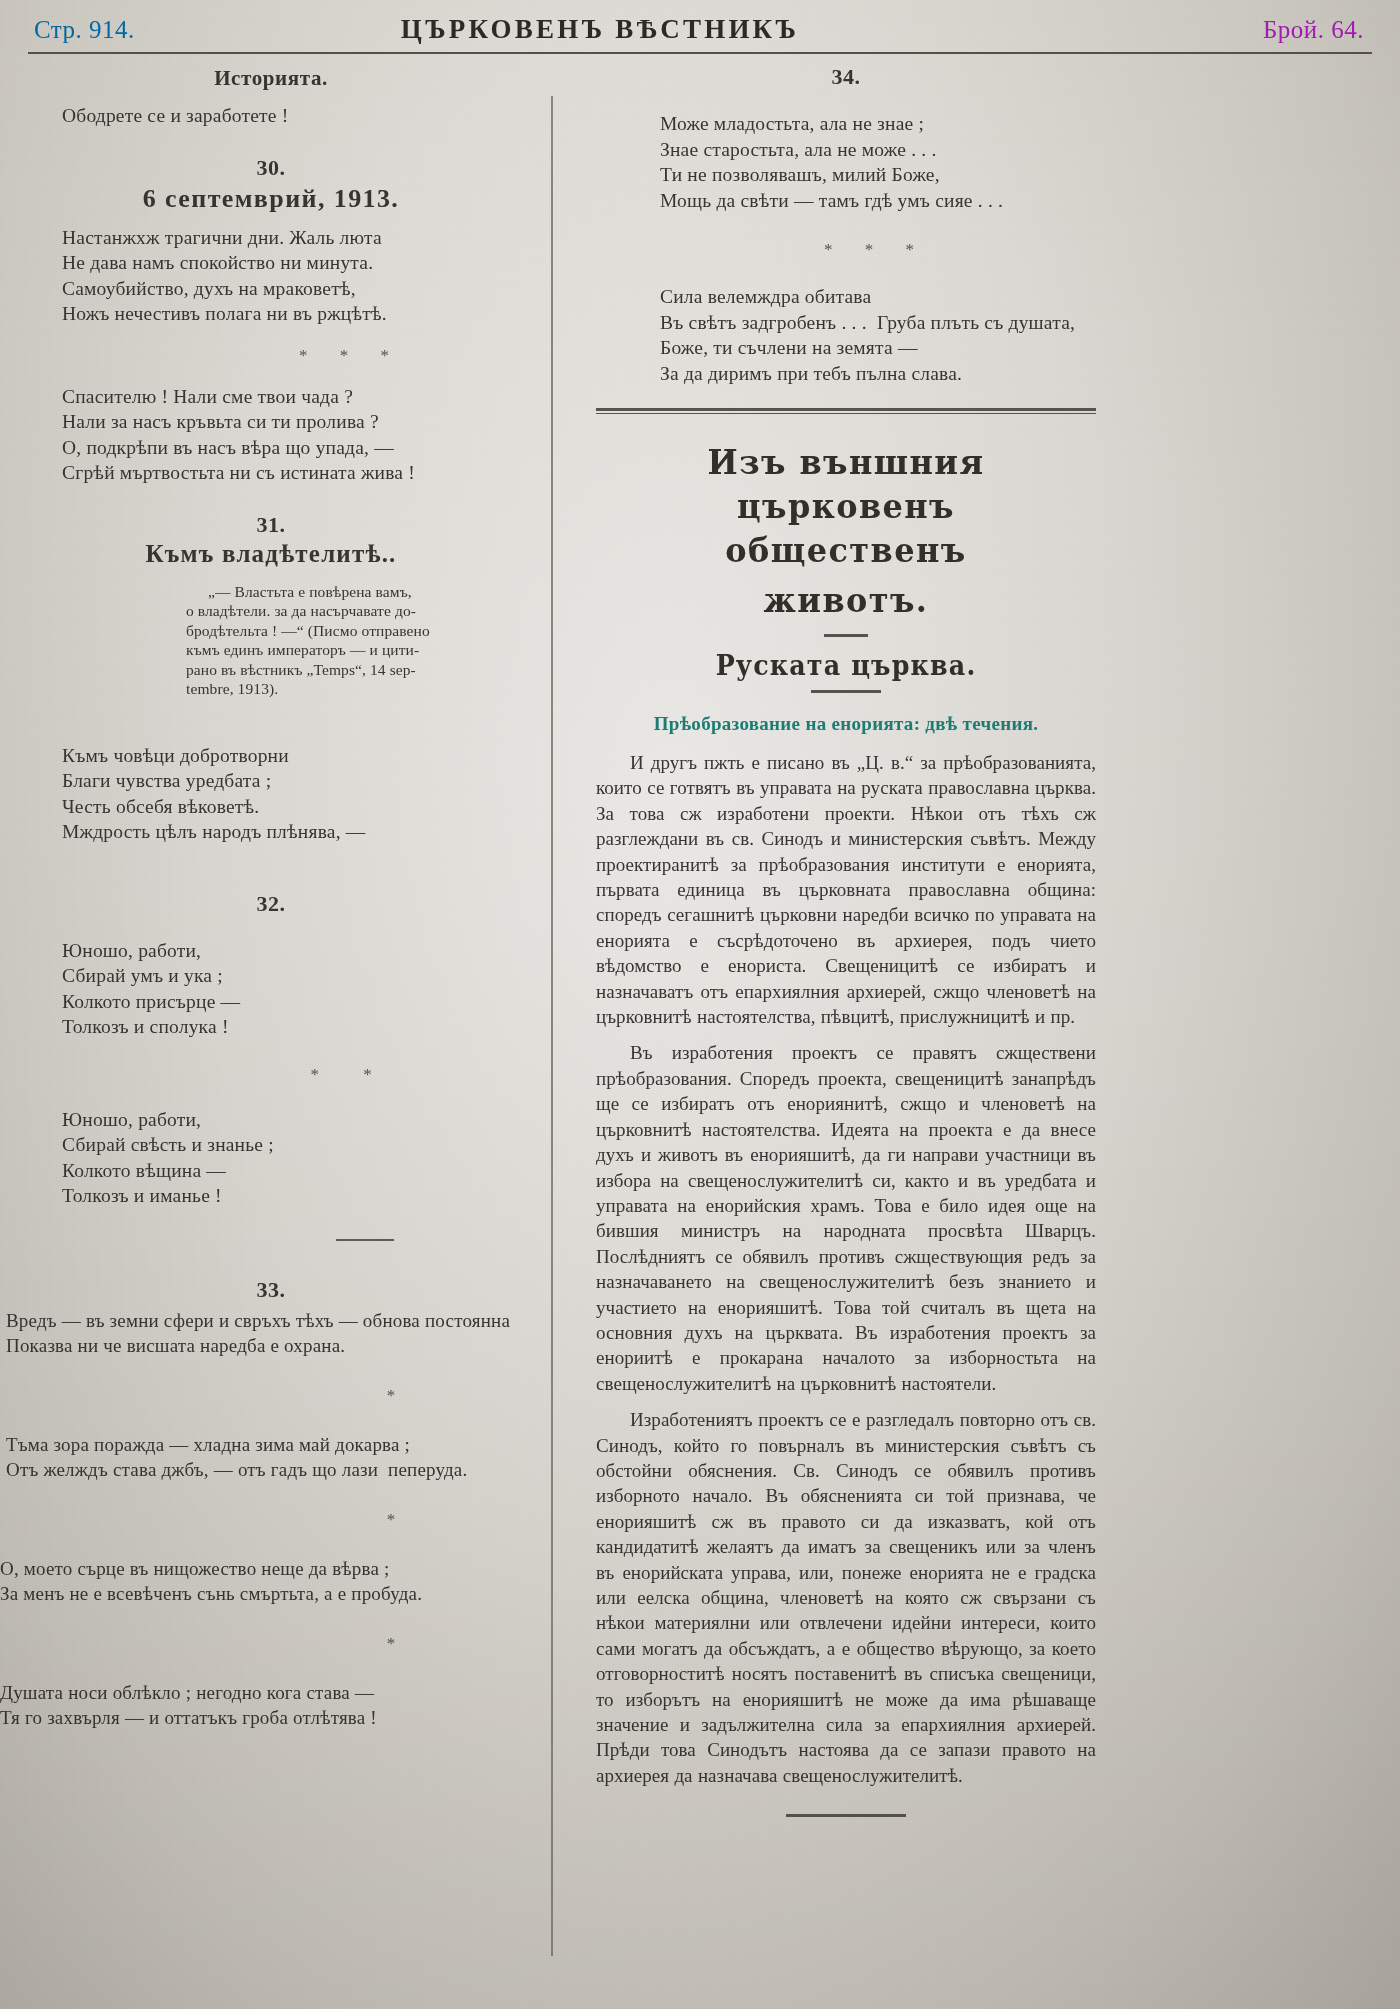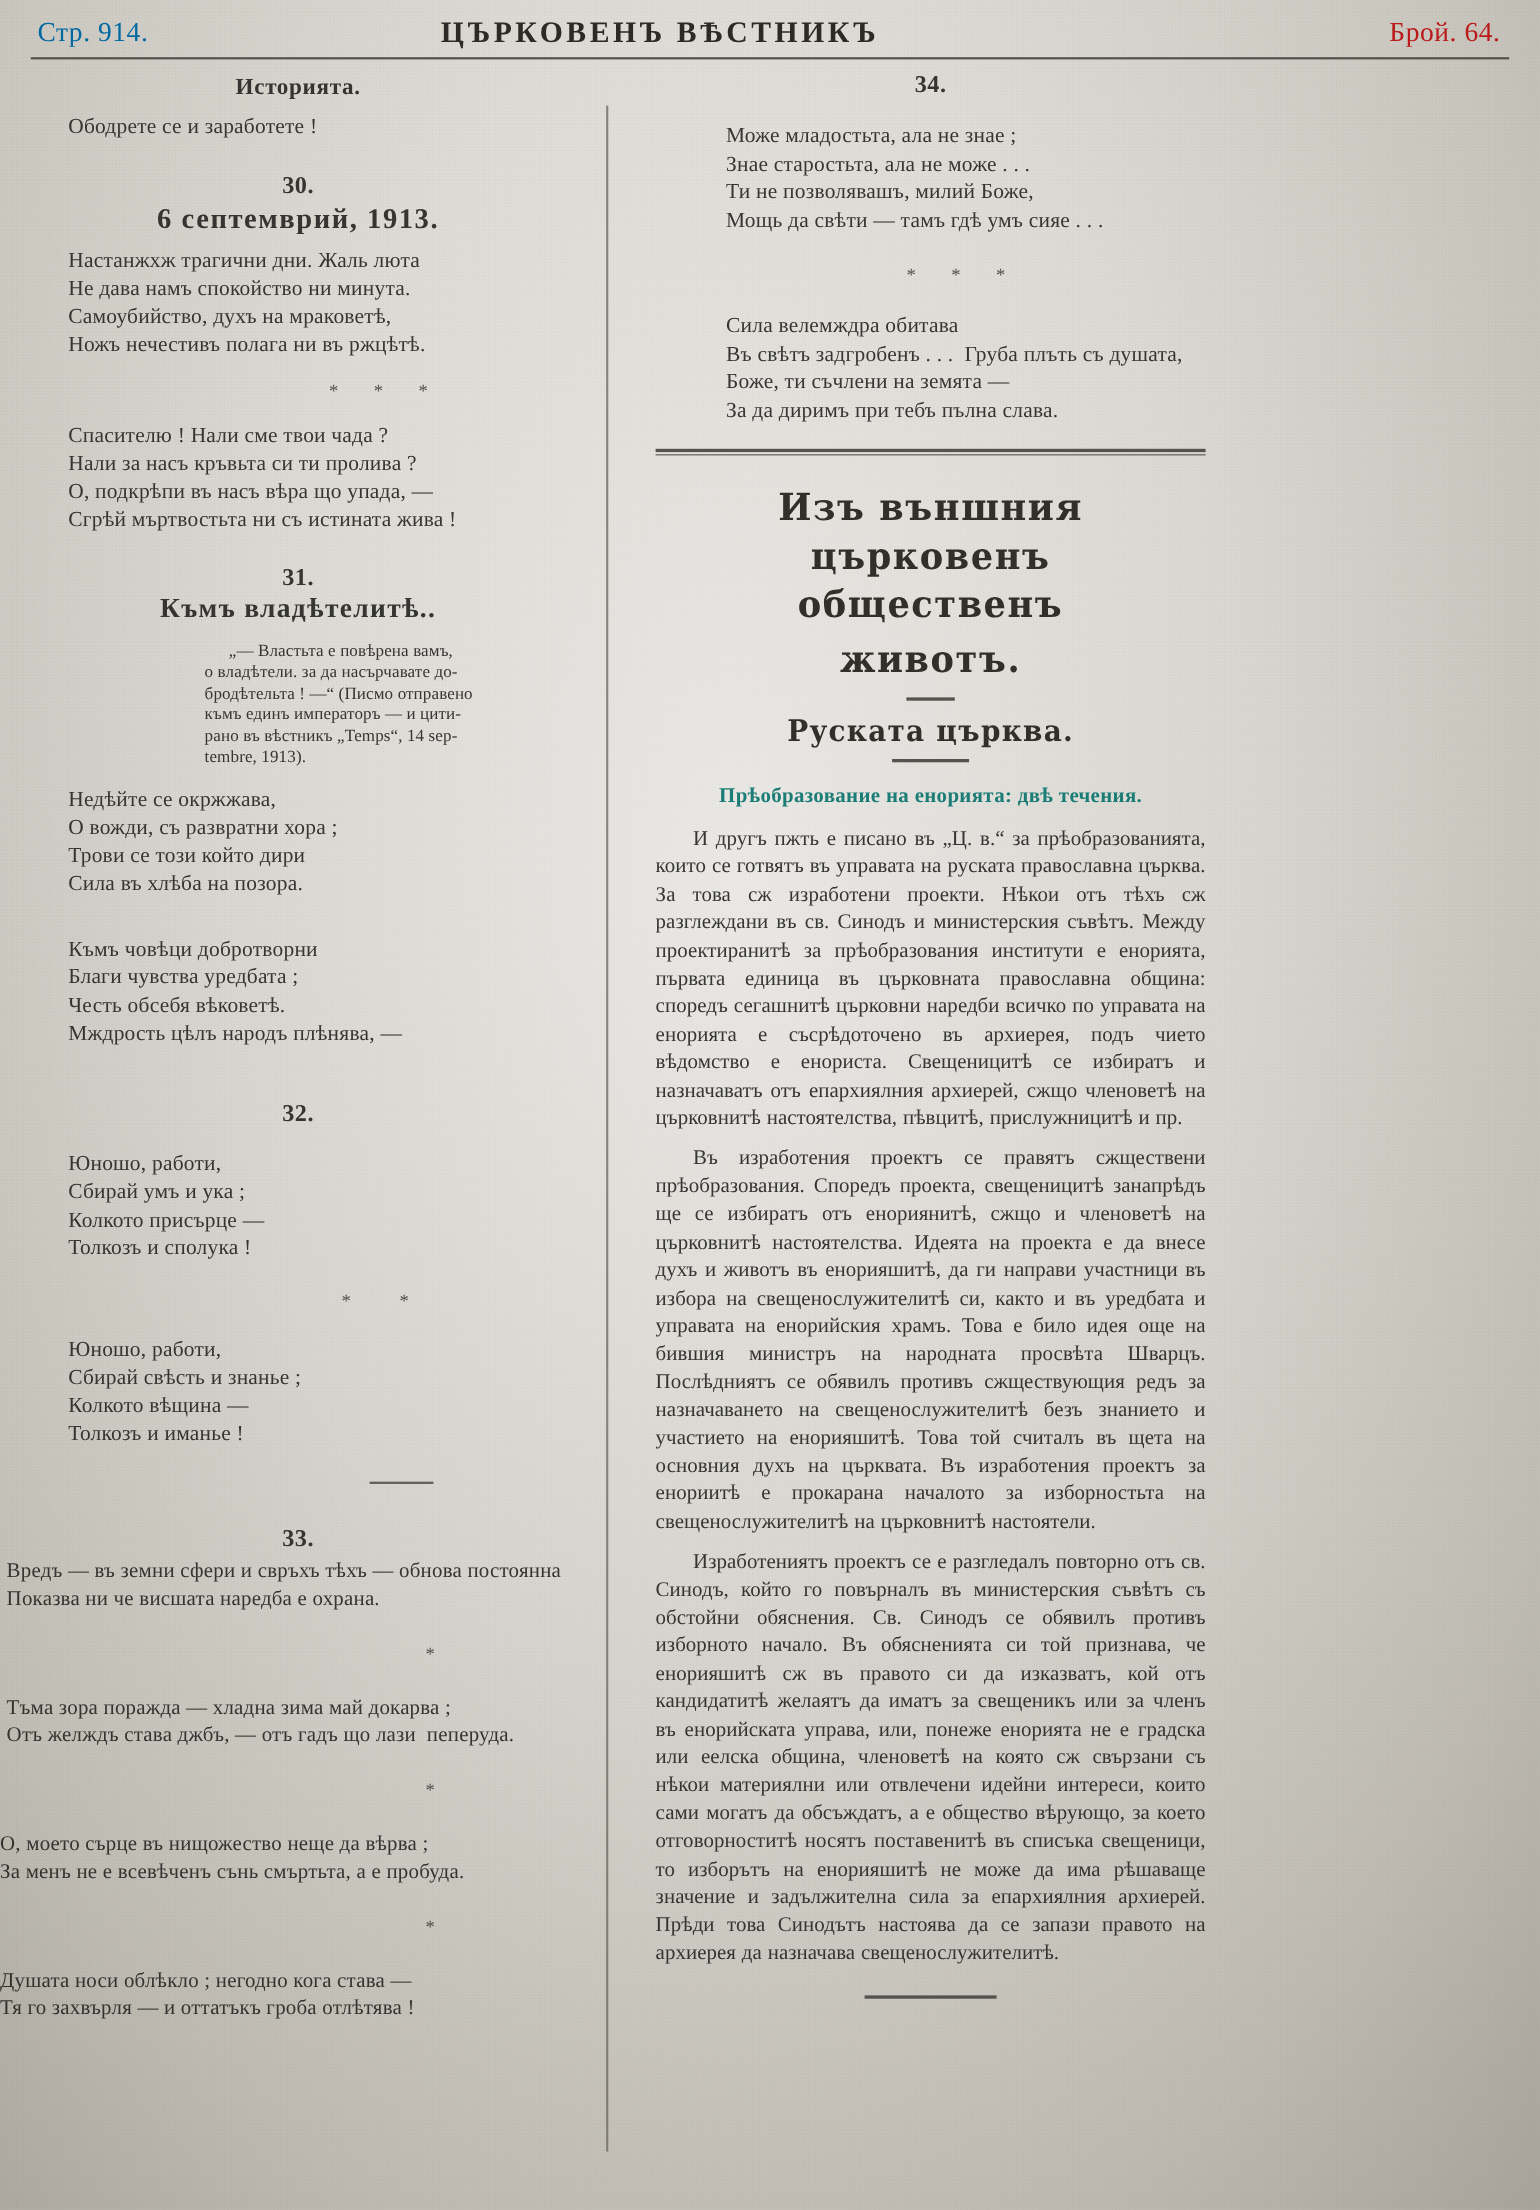--- a/index.html
+++ b/index.html
@@ -35,21 +35,21 @@
   }
   .mast-center {
     position:absolute; left:0; right:0; top:0;
     text-align:center;
     font-size:27px; font-weight:bold; letter-spacing:3.2px;
     color:#2e2c29;
     transform:translateX(-100px);
   }
   .mast-right {
     position:absolute; right:8px; top:2px;
-    font-size:25px; letter-spacing:.5px; color:#b91c1c;margin-left:36px;
+    font-size:25px; letter-spacing:.5px; color:#a21caf;margin-left:36px;
   }
   .rule-top {
     position:absolute; left:28px; top:52px; width:1344px; height:0;
     border-top:2px solid #54514b;
   }
 
   
   .col {
     position:absolute; top:64px;
     font-size:19.5px; line-height:25px;
@@ -212,26 +212,20 @@
 
     <div class="epigraph">
       <div class="first">„— Властьта е повѣрена вамъ,</div>
       <div>о владѣтели. за да насърчавате до-</div>
       <div>бродѣтельта ! —“ (Писмо отправено</div>
       <div>къмъ единъ императоръ — и цити-</div>
       <div>рано въ вѣстникъ  „Temps“, 14 sep-</div>
       <div>tembre, 1913).</div>
     </div>
 
-    <div class="verse indent">
-      <div>Недѣйте се окржжава,</div>
-      <div>О вожди, съ развратни хора ;</div>
-      <div>Трови се този който дири</div>
-      <div>Сила въ хлѣба на позора.</div>
-    </div>
 
     <div style="height:22px"></div>
 
     <div class="verse indent">
       <div>Къмъ човѣци добротворни</div>
       <div>Благи чувства уредбата ;</div>
       <div>Честь обсебя вѣковетѣ.</div>
       <div>Мждрость цѣлъ народъ плѣнява, —</div>
     </div>
 

